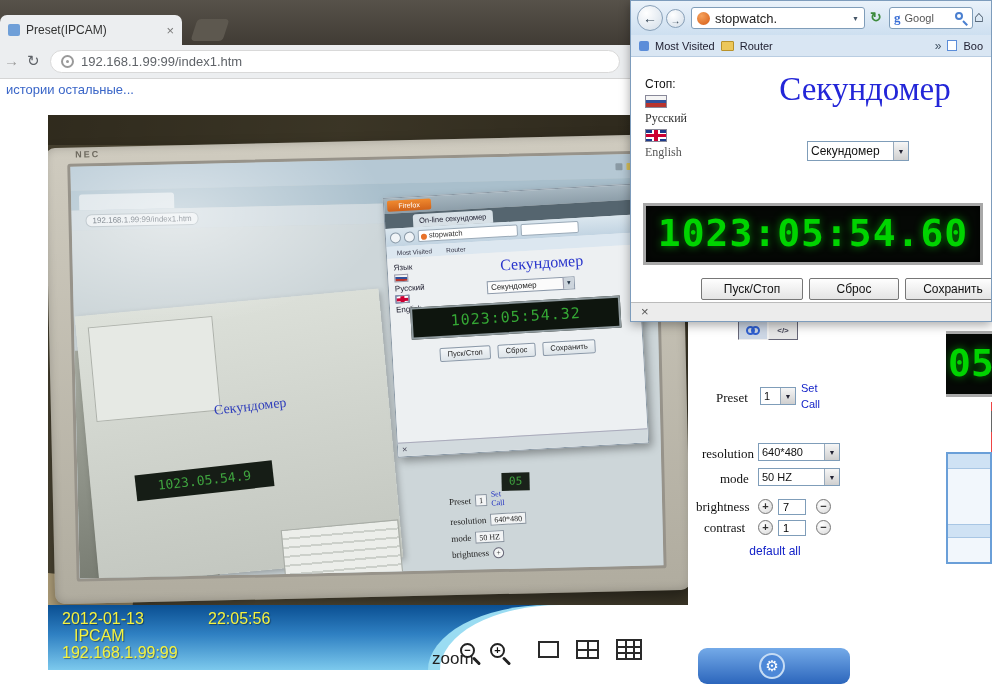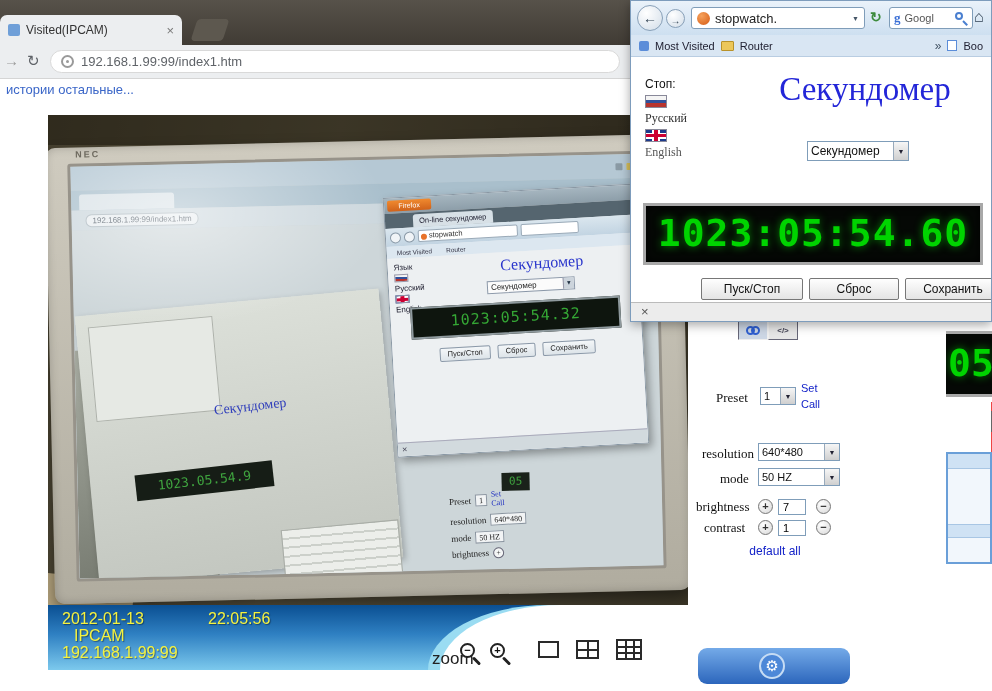--- a/index.html
+++ b/index.html
@@ -182,21 +182,21 @@
 .fp-m{position:absolute;left:0;top:70px;width:100%;height:14px;background:#cfe2f4;border-top:1px solid #a8c6e4;border-bottom:1px solid #a8c6e4}
 </style>
 </head>
 <body>
 
 <div id="stage">
 
   <div class="a tabstrip">
     <div class="a tab">
       <span class="tab-fav"></span>
-      <span class="tab-title">Visited(IPCAM)</span>
+      <span class="tab-title">Preset(IPCAM)</span>
       <span class="tab-close">×</span>
     </div>
     <div class="a newtab"></div>
   </div>
   <div class="a navbar">
     <span class="a nav-fwd"><span>→</span></span>
     <span class="a nav-reload"><span>↻</span></span>
     <div class="a urlbox">
       <span class="url-icon">
           <i></i>

